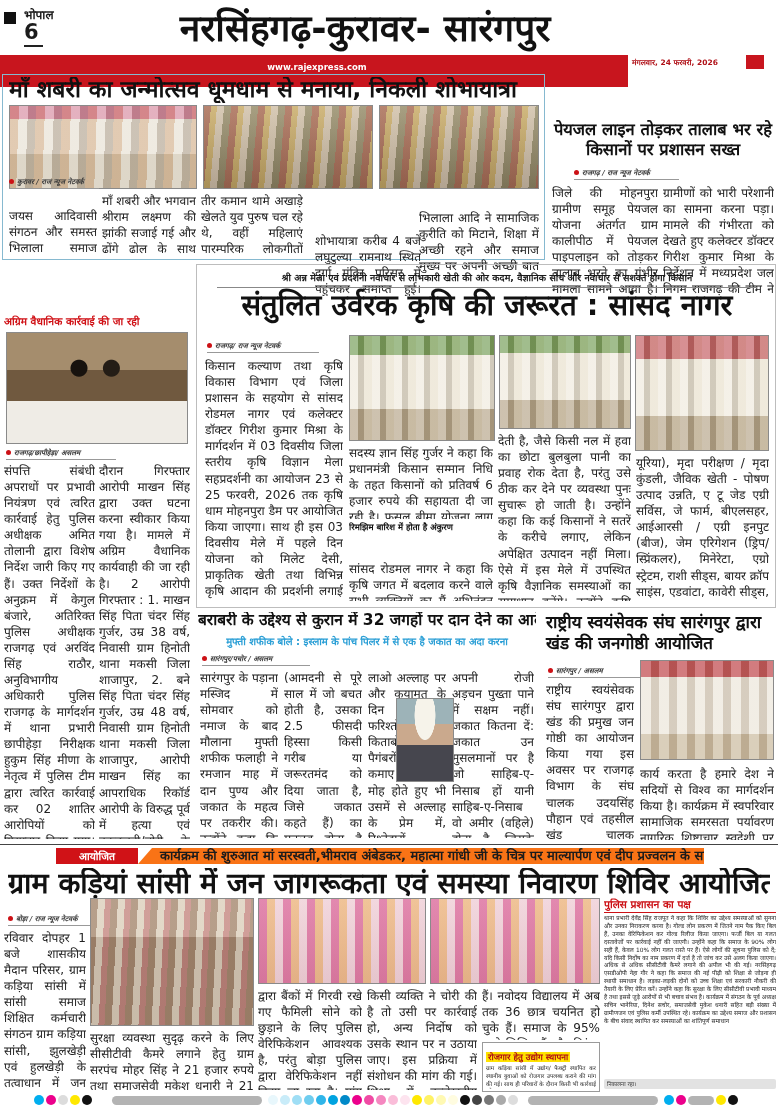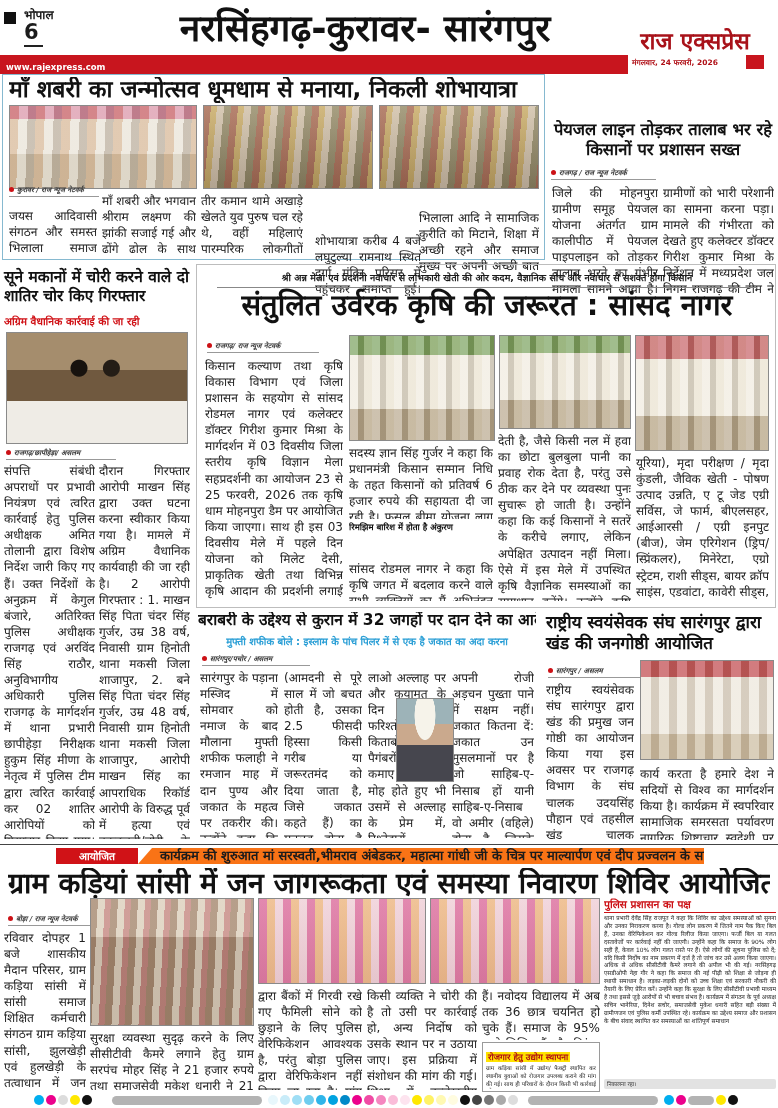--- a/index.html
+++ b/index.html
@@ -34,56 +34,54 @@
 </head>
 <body>
 
 <div id="page">
 
   <div class="abs" style="left:0;top:0;width:778px;height:72px;">
     <div class="abs" style="left:4px;top:12px;width:12px;height:12px;background:#111;"></div>
     <div class="abs bold" style="left:24px;top:6px;font-size:12px;">भोपाल</div>
     <div class="abs bold" style="left:24px;top:20px;font-size:21px;border-bottom:2px solid #222;padding:0 4px 1px 0;">6</div>
     <div class="abs hl" style="left:120px;top:8px;width:490px;font-size:37px;text-align:center;">नरसिंहगढ़-कुरावर- सारंगपुर</div>
-    <div class="abs bold" style="left:615px;top:24px;width:160px;font-size:23px;color:#a8121a;text-align:center;">राज एक्सप्रेस</div>
-    <div class="abs redbar" style="left:0;top:55px;width:628px;height:19px;">
+    <div class="abs redbar" style="left:0;top:55px;width:628px;height:32px;text-align:center;">
       <span style="color:#fff;font-size:8.5px;font-weight:700;line-height:14px;padding-left:6px;display:inline-block;">www.rajexpress.com</span>
     </div>
     <div class="abs bold" style="left:632px;top:57px;font-size:7.5px;color:#b01118;">मंगलवार, 24 फरवरी, 2026</div>
     <div class="abs redbar" style="left:746px;top:55px;width:18px;height:14px;"></div>
   </div>
 
   <div class="abs" style="left:2px;top:74px;width:543px;height:186px;border:1px solid #86b9d0;box-sizing:border-box;">
     <div class="abs hl" style="left:6px;top:2px;width:530px;font-size:23px;white-space:nowrap;overflow:hidden;">माँ शबरी का जन्मोत्सव धूमधाम से मनाया, निकली शोभायात्रा</div>
     <div class="abs photo ph-dais" style="left:6px;top:30px;width:188px;height:84px;"></div>
     <div class="abs photo ph-crowd" style="left:200px;top:30px;width:170px;height:84px;"></div>
     <div class="abs photo ph-crowd" style="left:376px;top:30px;width:160px;height:84px;"></div>
-    <div class="abs byline" style="left:6px;top:110px;width:90px;">
+    <div class="abs byline" style="left:6px;top:102px;width:90px;">
       <span class="bdot"></span>
       <span>कुरावर / राज न्यूज नेटवर्क</span>
     </div>
     <div class="abs body-col" style="left:6px;top:133px;width:88px;height:48px;">जयस आदिवासी संगठन और समस्त भिलाला समाज लघुटुल्या रामनाथ कुरावर के तत्वाधान में माँ शबरी का जन्मोत्सव मनाया गया। इस अवसर पर बड़ी संख्या में सामाजिक बंधुओं ने भाग लिया। सर्वप्रथम</div>
     <div class="abs body-col" style="left:99px;top:118px;width:94px;height:63px;">माँ शबरी और भगवान श्रीराम लक्ष्मण की झांकी सजाई गई और ढोंगे ढोल के साथ शोभायात्रा निकाली गई। शोभायात्रा मुख्यमंत्री हाट बाजार से 12 बजे प्रारंभ हुई, जिसमें भिलाला समाज के मंडल बड़ी संख्या में शामिल हुए।</div>
     <div class="abs body-col" style="left:198px;top:118px;width:102px;height:63px;">तीर कमान थामे अखाड़े खेलते युव पुरुष चल रहे थे, वहीं महिलाएं पारम्परिक लोकगीतों पर थिरकते चल रही थीं। मुख्य बाजारों में सामाजिक संगठन के युवाओं ने शोभायात्रा का स्वागत करते हुए माँ शबरी और राम लक्ष्मण की पूजा की। व्यापारी बंधुओं ने माला पहनाकर सत्कार किया।</div>
     <div class="abs body-col" style="left:312px;top:118px;width:106px;height:63px;margin-top:40px;">शोभायात्रा करीब 4 बजे लघुटुल्या रामनाथ स्थित दुर्गा मंदिर परिसर में पहुंचकर समाप्त हुई। इस अवसर पर आदिवासी समाज के जिलाध्यक्ष कैलाश भिलाला, अनिल भिलाला, सुनील भिलाला, दशरथ भिलाला, मांगीलाल भिलाला, दिनेश भिलाला, भोलाराम</div>
     <div class="abs body-col" style="left:416px;top:128px;width:120px;height:63px;margin-top:7px;">भिलाला आदि ने सामाजिक कुरीति को मिटाने, शिक्षा में अच्छी रहने और समाज मुख्य पर अपनी अच्छी बात रखी। इस दौरान कार्यक्रम के अतिथि जय परिषद उपाध्यक्ष प्रतिनिधि राम राजपूत, पार्षद प्रतिनिधि लखन चौहान, पार्षद दिलीप सिंह बना, पार्षद राजकुमार चौकाये मौजूद रहे।</div>
   </div>
 
   <div class="abs" style="left:550px;top:74px;width:228px;height:186px;margin-top:42px;">
     <div class="abs hl" style="left:2px;top:4px;width:222px;font-size:16.5px;text-align:center;line-height:1.2;">पेयजल लाइन तोड़कर तालाब भर रहे किसानों पर प्रशासन सख्त</div>
-    <div class="abs byline" style="left:1px;top:52px;width:105px;align-items:center;">
+    <div class="abs byline" style="left:24px;top:52px;width:105px;align-items:center;">
       <span class="bdot"></span>
       <span>राजगढ़ / राज न्यूज नेटवर्क</span>
     </div>
     <div class="abs body-col" style="left:2px;top:69px;width:106px;height:114px;">जिले की मोहनपुरा ग्रामीण समूह पेयजल योजना अंतर्गत ग्राम कालीपीठ में पेयजल पाइपलाइन को तोड़कर तालाब भरने का गंभीर मामला सामने आया है। जानकारी अनुसार किसान नाथू लाल/ देवीलाल दांगी, जिलु/ रामप्रसाद दांगी एवं शिवनारायण/नारायणप्रसाद दांगी द्वारा मुख्य पेयजल लाइन को क्षतिग्रस्त कर पानी तालाब में छोड़ा जा रहा था। इस घटना के कारण क्षेत्र की 4 उच्च स्तरीय जल टंकियों से जुड़े लगभग 20 गांवों की पेयजल आपूर्ति बाधित हो गई, जिससे</div>
     <div class="abs body-col" style="left:113px;top:69px;width:111px;height:114px;">ग्रामीणों को भारी परेशानी का सामना करना पड़ा। मामले की गंभीरता को देखते हुए कलेक्टर डॉक्टर गिरीश कुमार मिश्रा के निर्देशन में मध्यप्रदेश जल निगम राजगढ़ की टीम ने मौके पर पहुंचकर कार्रवाई की। इमदीराज डीटीएल दीपेंद्र सिंह तोमर, असिस्टेंट इंजीनियर जया शिवहरे तथा पुलिस थाना कालीपीठ का पुलिस बल एवं हल्का पटवारी मौजूद रहे। संयुक्त टीम द्वारा पाइपलाइन को तोड़कर तालाब भरने की गतिविधि को मौके पर ही बंद कराया गया एवं क्षतिग्रस्त लाइन की मरम्मत कर जलापूर्ति व्यवस्था पुनः सुचारू करने के निर्देश दिए गए।</div>
   </div>
 
   <div class="abs" style="left:2px;top:264px;width:190px;height:578px;">
-    <div class="abs hl" style="left:2px;top:4px;width:186px;font-size:15.5px;line-height:1.2;">सूने मकानों में चोरी करने वाले दो शातिर चोर किए गिरफ्तार</div>
     <div class="abs bold" style="left:2px;top:50px;width:186px;font-size:10.5px;color:#d01217;">अग्रिम वैधानिक कार्रवाई की जा रही</div>
     <div class="abs photo ph-police" style="left:4px;top:68px;width:182px;height:112px;"></div>
     <div class="abs byline" style="left:4px;top:184px;width:110px;">
       <span class="bdot"></span>
       <span>राजगढ़/छापीहेड़ा/ असलम</span>
     </div>
     <div class="abs body-col" style="left:2px;top:199px;width:91px;height:376px;">संपत्ति संबंधी अपराधों पर प्रभावी नियंत्रण एवं त्वरित कार्रवाई हेतु पुलिस अधीक्षक अमित तोलानी द्वारा विशेष निर्देश जारी किए गए हैं। उक्त निर्देशों के अनुक्रम में केगुल बंजारे, अतिरिक्त पुलिस अधीक्षक राजगढ़ एवं अरविंद सिंह राठौर, अनुविभागीय अधिकारी पुलिस राजगढ़ के मार्गदर्शन में थाना प्रभारी छापीहेड़ा निरीक्षक हुकुम सिंह मीणा के नेतृत्व में पुलिस टीम द्वारा त्वरित कार्रवाई कर 02 शातिर आरोपियों को गिरफ्तार किया गया। घटना - ग्राम मोहन थाना छापीहेड़ा : फरियादी - राम नारायण पिता बंशी लाल गुर्जर, निवासी ग्राम मोहन। फरियादी द्वारा दिनांक 14 फरवरी 2026 को रिपोर्ट दर्ज कराई गई कि दोपहर के समय घर पर ताला लगाकर खेत पर जाने के दौरान अज्ञात व्यक्तियों द्वारा सूने मकान का ताला तोड़कर चांदी के आभूषण एवं नगदी चोरी कर ली गई।अपराध क्रमांक 29/26 धारा 331(4), 305(ए) में प्रकरण पंजीबद्ध कर विवेचना प्रारंभ की गई। सीसीटीवी फुटेज, तकनीकी विश्लेषण एवं मुखबिर सूचना के आधार पर आरोपियों को गिरफ्तार कर चोरी गया मशरूका एवं घटना में प्रयुक्त होंडा सब 125 मोटरसाइकिल बरामद की गई। थाना कोतवाली राजगढ़ की घटना का खुलासा: फरियादी - भेरूसिंह पिता मांगीलाल वर्मा, उम्र 50 वर्ष, निवासी ग्राम मनोहरपुरा, थाना राजगढ़।अपराध क्रमांक 103/2026 धारा 331(3), 305(ए) ग्रहण में दिनांक 14 फरवरी 2026 को ग्राम मनोहरपुरा स्थित फरियादी के सूने मकान का ताला तोड़कर नगदी एवं चांदी के आभूषण चोरी किए जाने संबंधी प्रकरण पंजीबद्ध था। पूछताछ के</div>
     <div class="abs body-col" style="left:97px;top:199px;width:91px;height:376px;">दौरान गिरफ्तार आरोपी माखन सिंह द्वारा उक्त घटना करना स्वीकार किया गया है। मामले में अग्रिम वैधानिक कार्यवाही की जा रही है। 2 आरोपी गिरफ्तार : 1. माखन सिंह पिता चंदर सिंह गुर्जर, उम्र 38 वर्ष, निवासी ग्राम हिनोती थाना मकसी जिला शाजापुर, 2. बने सिंह पिता चंदर सिंह गुर्जर, उम्र 48 वर्ष, निवासी ग्राम हिनोती थाना मकसी जिला शाजापुर, आरोपी माखन सिंह का आपराधिक रिकॉर्ड आरोपी के विरुद्ध पूर्व में हत्या एवं नकबजनी/चोरी के कई प्रकरण पंजीबद्ध हैं, जिनमें अपराध क्रमांक 396/2014, धारा 302 भादवि, थाना मकसी।अपराध क्रमांक 249/2023, धारा 454, 380 भादवि, थाना मकसी।अपराध क्रमांक 104/2025, धारा 454, 380 भादवि, थाना देवास।अपराध क्रमांक 105/2023, धारा 454, 380 भादवि, थाना देवास।अपराध क्रमांक 47/2025, धारा 454, 380 भादवि, थाना हाट पीपल्या, जिला देवास।अपराध क्रमांक 56/2025, धारा 454, 380 भादवि, थाना हाट पीपल्या, जिला देवास।अपराध क्रमांक 97/2025, धारा 454, 380 भादवि, थाना मलेकबाड़ा, जिला देवास।अपराध क्रमांक 249/2023, धारा 454, 380 भादवि, थाना विजयनगर, जिला देवास।आरोपी आदतन अपराधी मकसी की रेकी कर चोरी की वारदातों को अंजाम देता रहा है। महत्वपूर्ण भूमिका: निरीक्षक हुकुम सिंह मीणा (थाना प्रभारी), उप निरीक्षक जगदीश गोदवल, निरीक्षक कालीराम मीणा, निरीक्षक जसवंत गोदी (तकनीकी शाखा), आरक्षक मान सिंह डिंगकर, आरक्षक इदयाल सिंह लोधी, सैनिक अरुण बना, प्र.आ. कुलदीप (साइबर सेल, राजगढ़)</div>
   </div>
 

